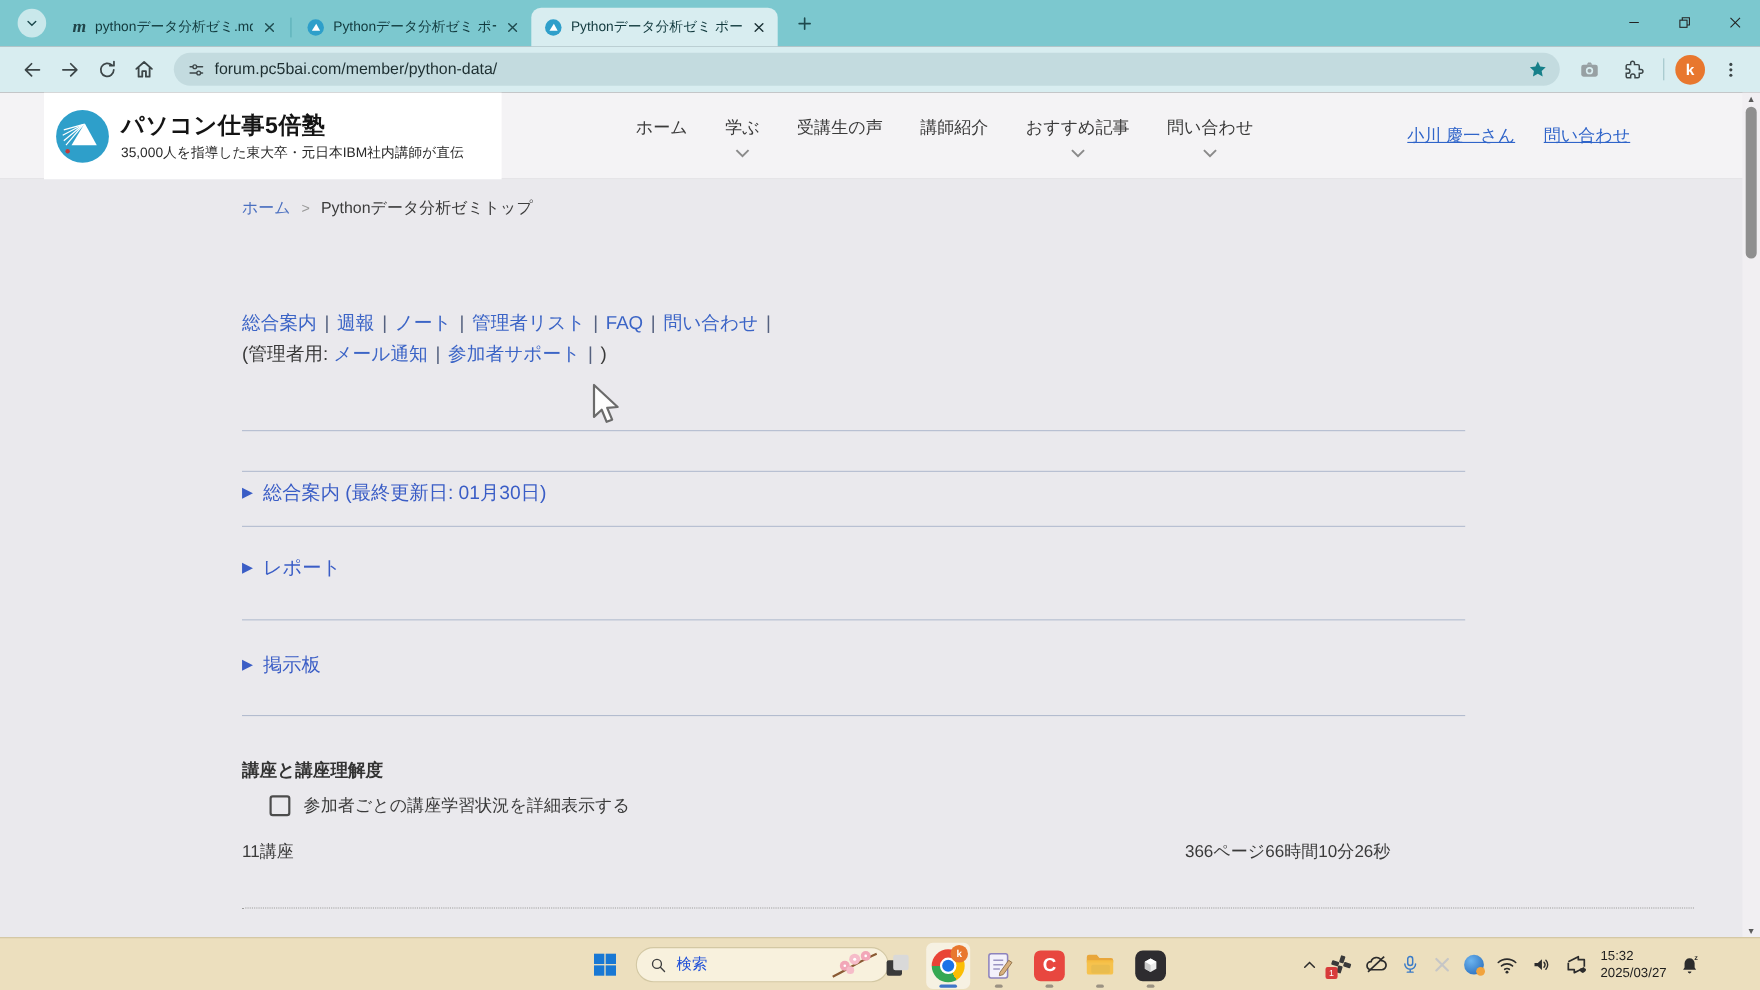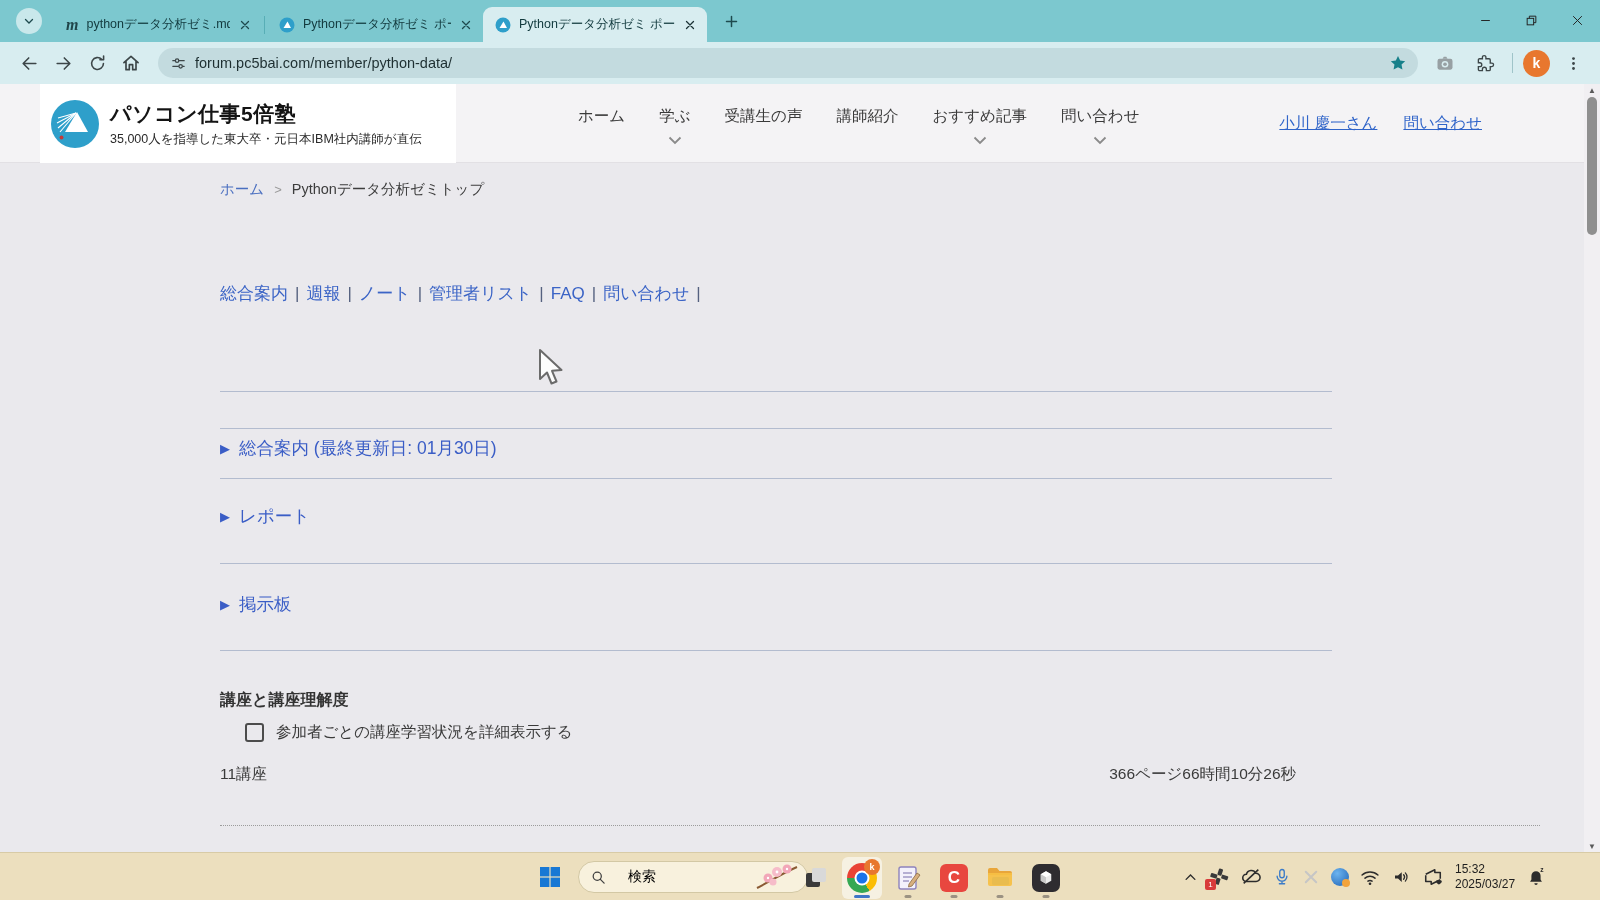--- a/index.html
+++ b/index.html
@@ -56,34 +56,34 @@
   .hr-dotted { position:absolute; left:220px; width:1320px; height:0; border-top:1px dotted #9c9c9c; }
 
   .section-head { position:absolute; left:220px; height:24px; display:flex; align-items:center; gap:9px; font-size:17.5px; color:#3a5dc6; }
   .section-head .tri { font-size:13px; color:#3a5dc6; }
 
   .courses-heading { position:absolute; left:220px; top:606px; font-size:16px; font-weight:bold; color:#333; }
   .checkbox-row { position:absolute; left:221px; top:638px; display:flex; align-items:center; gap:12px;padding-left:24px; }
   .checkbox { width:19px; height:19px; border:2px solid #4c4c4c; border-radius:3px; background:transparent; }
   .checkbox-label { font-size:15.5px; color:#3a3a3a; }
   .stats-row { position:absolute; left:220px; top:680px; width:1112px; display:flex; justify-content:space-between; font-size:15.5px; color:#3a3a3a; }
-  .stats-row .right { margin-right:36px; }
+  .stats-row .right { margin-right:68px; }
 
   
   .scrollbar { position:absolute; right:0; top:0; width:16px; height:768px; background:#f1eff2; }
   .sb-thumb { position:absolute; left:3px; top:13px; width:10px; height:138px; border-radius:5px; background:#8f8f8f; }
   .sb-arrow { position:absolute; left:0; width:16px; height:12px; display:flex; align-items:center; justify-content:center; font-size:8px; color:#5a5a5a; }
 
   .cursor { position:absolute; left:537px; top:264px; pointer-events:none; }
 
   
   .taskbar { position:absolute; top:852px; left:0; width:1600px; height:48px; background:#ecdfbe; border-top:1px solid #d8cba6; }
   .start-btn { position:absolute; left:538px; top:12px; }
   .search-pill { position:absolute; left:578px; top:8px; width:230px; height:32px; background:#f8f1dd; border:1px solid #d3c8a4; border-radius:16px; display:flex; align-items:center; padding:0 8px 0 12px; }
-  .search-pill .ph { font-size:14px; color:#000000; margin-left:22px; flex:1; }
+  .search-pill .ph { font-size:14px; color:#1d4ed8; margin-left:9px; flex:1; }
   .apps { position:absolute; left:796px; top:4px; display:flex; gap:6px; }
   .app { width:40px; height:42px; position:relative; display:flex; align-items:center; justify-content:center; border-radius:6px; }
   .app.chrome-active { background:rgba(255,255,255,.55); }
   .run-dash { position:absolute; bottom:1px; left:50%; transform:translateX(-50%); width:7px; height:3px; border-radius:2px; background:#9b9282; }
   .run-dash.active { width:16px; background:#3f76c8; }
   .chrome-logo { width:30px; height:30px; border-radius:50%; background:conic-gradient(from -90deg,#e94335 0 120deg,#fbbd04 0 240deg,#35a853 0 360deg); position:relative; }
   .chrome-logo::before { content:""; position:absolute; left:50%; top:50%; transform:translate(-50%,-50%); width:15px; height:15px; border-radius:50%; background:#fff; }
   .chrome-logo::after { content:""; position:absolute; left:50%; top:50%; transform:translate(-50%,-50%); width:11px; height:11px; border-radius:50%; background:#1a73e8; }
   .k-badge { position:absolute; top:2px; right:2px; width:16px; height:16px; border-radius:50%; background:#e8772e; color:#fff; font-size:9px; font-weight:bold; display:flex; align-items:center; justify-content:center; }
   .camtasia { width:28px; height:28px; border-radius:6px; background:#e8473f; color:#fff; font-weight:bold; font-size:17px; display:flex; align-items:center; justify-content:center; font-family:"Liberation Sans",sans-serif; }
@@ -296,20 +296,23 @@
     <div class="breadcrumb">
       <span class="bc-home">ホーム</span>
       <span class="bc-sep">&gt;</span>
       <span class="bc-cur">Pythonデータ分析ゼミトップ</span>
     </div>
 
     <div class="quicklinks">
       <div>
         <a href="#">総合案内</a><span class="pipe">|</span><a href="#">週報</a><span class="pipe">|</span><a href="#">ノート</a><span class="pipe">|</span><a href="#">管理者リスト</a><span class="pipe">|</span><a href="#">FAQ</a><span class="pipe">|</span><a href="#">問い合わせ</a><span class="pipe">|</span>
       </div>
+      <div>
+        <span>(管理者用:</span>&nbsp;<a href="#">メール通知</a><span class="pipe">|</span><a href="#">参加者サポート</a><span class="pipe">|</span><span>)</span>
+      </div>
     </div>
 
     <div class="hr" style="top:307px"></div>
     <div class="hr" style="top:344px"></div>
 
     <div class="section-head" style="top:352px">
       <span class="tri">▶</span>
       <span>総合案内 (最終更新日: 01月30日)</span>
     </div>
     <div class="hr" style="top:394px"></div>

